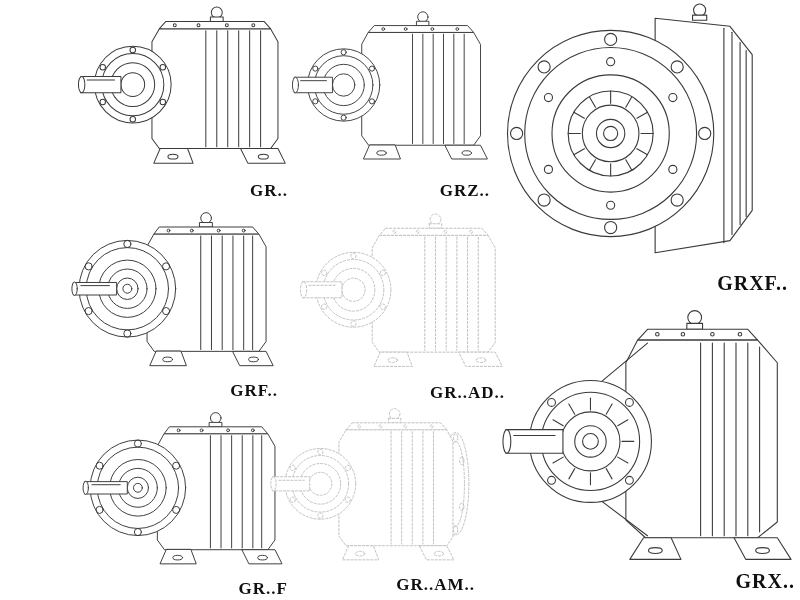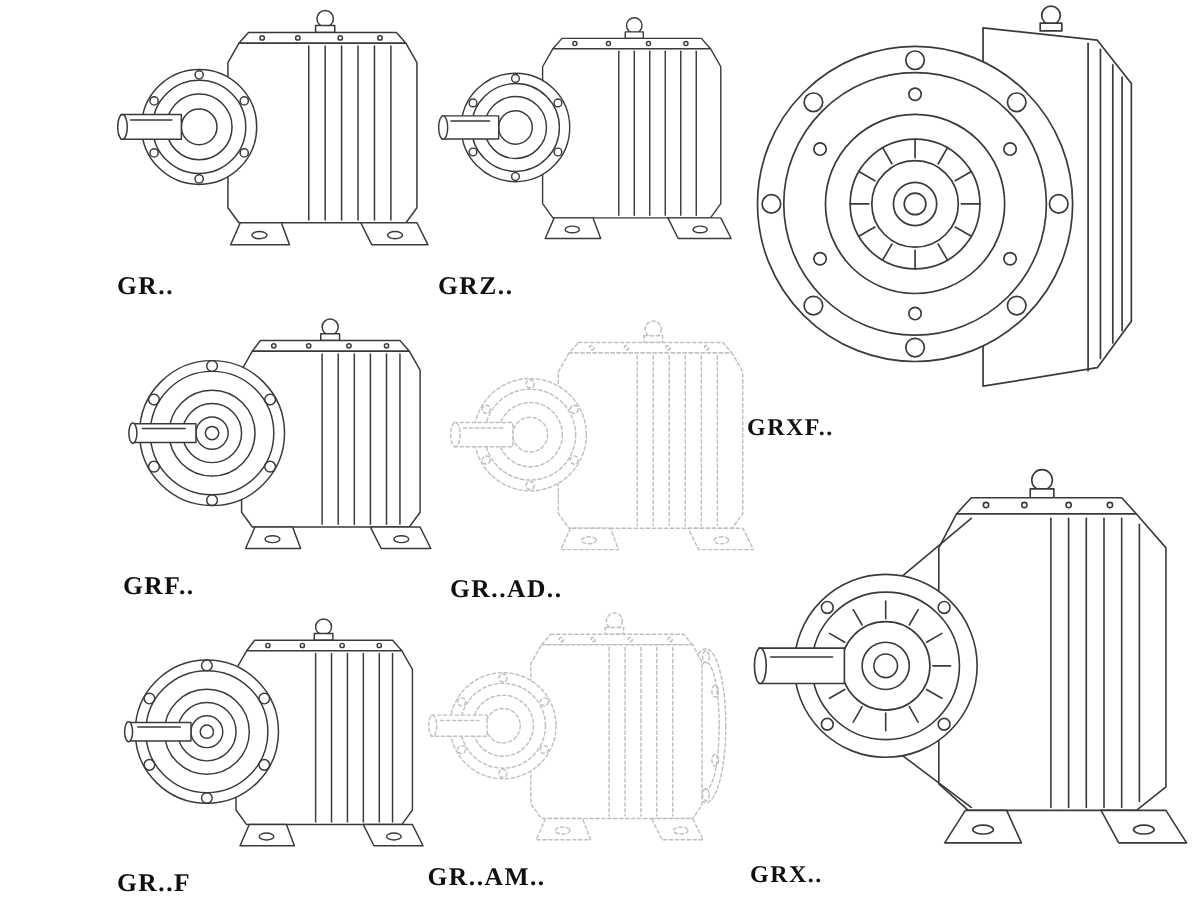--- a/index.html
+++ b/index.html
@@ -8,40 +8,40 @@
     position: relative;
     width: 800px; height: 600px;
     background: #ffffff;
     font-family: "Liberation Serif", serif;
     overflow: hidden;
   }
   .cell {
     position: absolute;
     display: flex;
     flex-direction: column;
-    align-items: flex-start;
+    align-items: flex-end;
   }
   .drawing {
     width: 100%;
     flex: 1 1 auto;
     color: #3a3a3a;
     display: block;
   }
   .drawing.ghost { color: #c0c0c0; }
   .drawing.ghost use { stroke-dasharray: 2.5 2; }
   .label {
     font-weight: 700;
     font-size: 17px;
     letter-spacing: 1px;
     color: #101010;
     padding: 1px 0 3px 0;
     text-align: center;
     white-space: nowrap;
   }
-  .label.big { font-size: 16px; }
+  .label.big { font-size: 20px; }
   .symlib { position: absolute; width: 0; height: 0; overflow: hidden; }
 </style>
 </head>
 <body>
 
 <svg class="symlib" aria-hidden="true">
   <defs>
 
     <symbol id="sym-foot" viewBox="0 0 230 190">
       <g fill="none" stroke="currentColor" stroke-width="1.1" stroke-linejoin="round" stroke-linecap="round">
@@ -269,21 +269,21 @@
   <figcaption class="label">GRZ..</figcaption>
 </figure>
 
 <figure class="cell" style="left:498px; top:0px; width:290px; height:298px">
   <svg class="drawing">
       <use href="#sym-bigflange"></use>
     </svg>
   <figcaption class="label big">GRXF..</figcaption>
 </figure>
 
-<figure class="cell" style="left:82px; top:210px; width:210px; height:194px">
+<figure class="cell" style="left:68px; top:210px; width:210px; height:194px">
   <svg class="drawing">
       <use href="#sym-flangefoot"></use>
     </svg>
   <figcaption class="label">GRF..</figcaption>
 </figure>
 
 <figure class="cell" style="left:300px; top:210px; width:205px; height:196px">
   <svg class="drawing ghost">
       <use href="#sym-foot"></use>
     </svg>
@@ -297,18 +297,18 @@
   <figcaption class="label big">GRX..</figcaption>
 </figure>
 
 <figure class="cell" style="left:78px; top:410px; width:210px; height:192px">
   <svg class="drawing">
       <use href="#sym-flangefoot"></use>
     </svg>
   <figcaption class="label">GR..F</figcaption>
 </figure>
 
-<figure class="cell" style="left:285px; top:406px; width:205px; height:192px">
+<figure class="cell" style="left:270px; top:406px; width:205px; height:192px">
   <svg class="drawing ghost">
       <use href="#sym-footrflange"></use>
     </svg>
   <figcaption class="label">GR..AM..</figcaption>
 </figure>
 
 </body></html>

